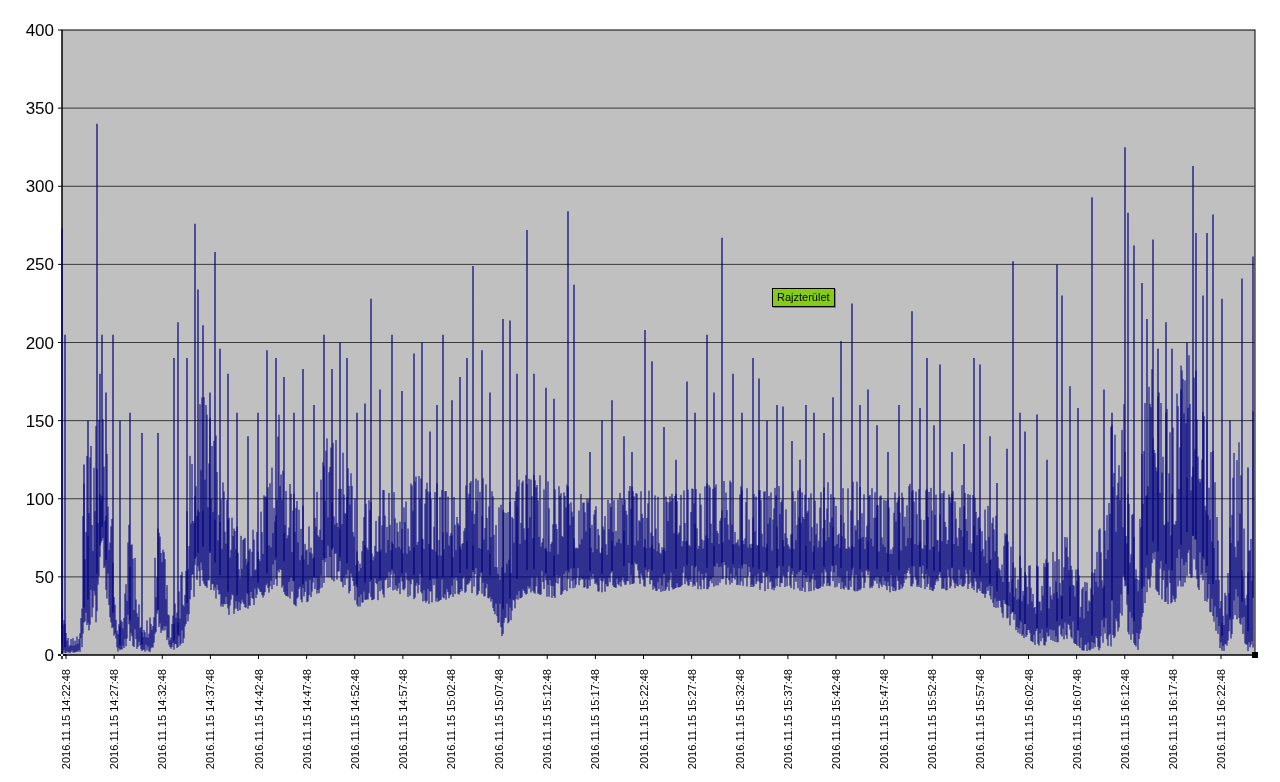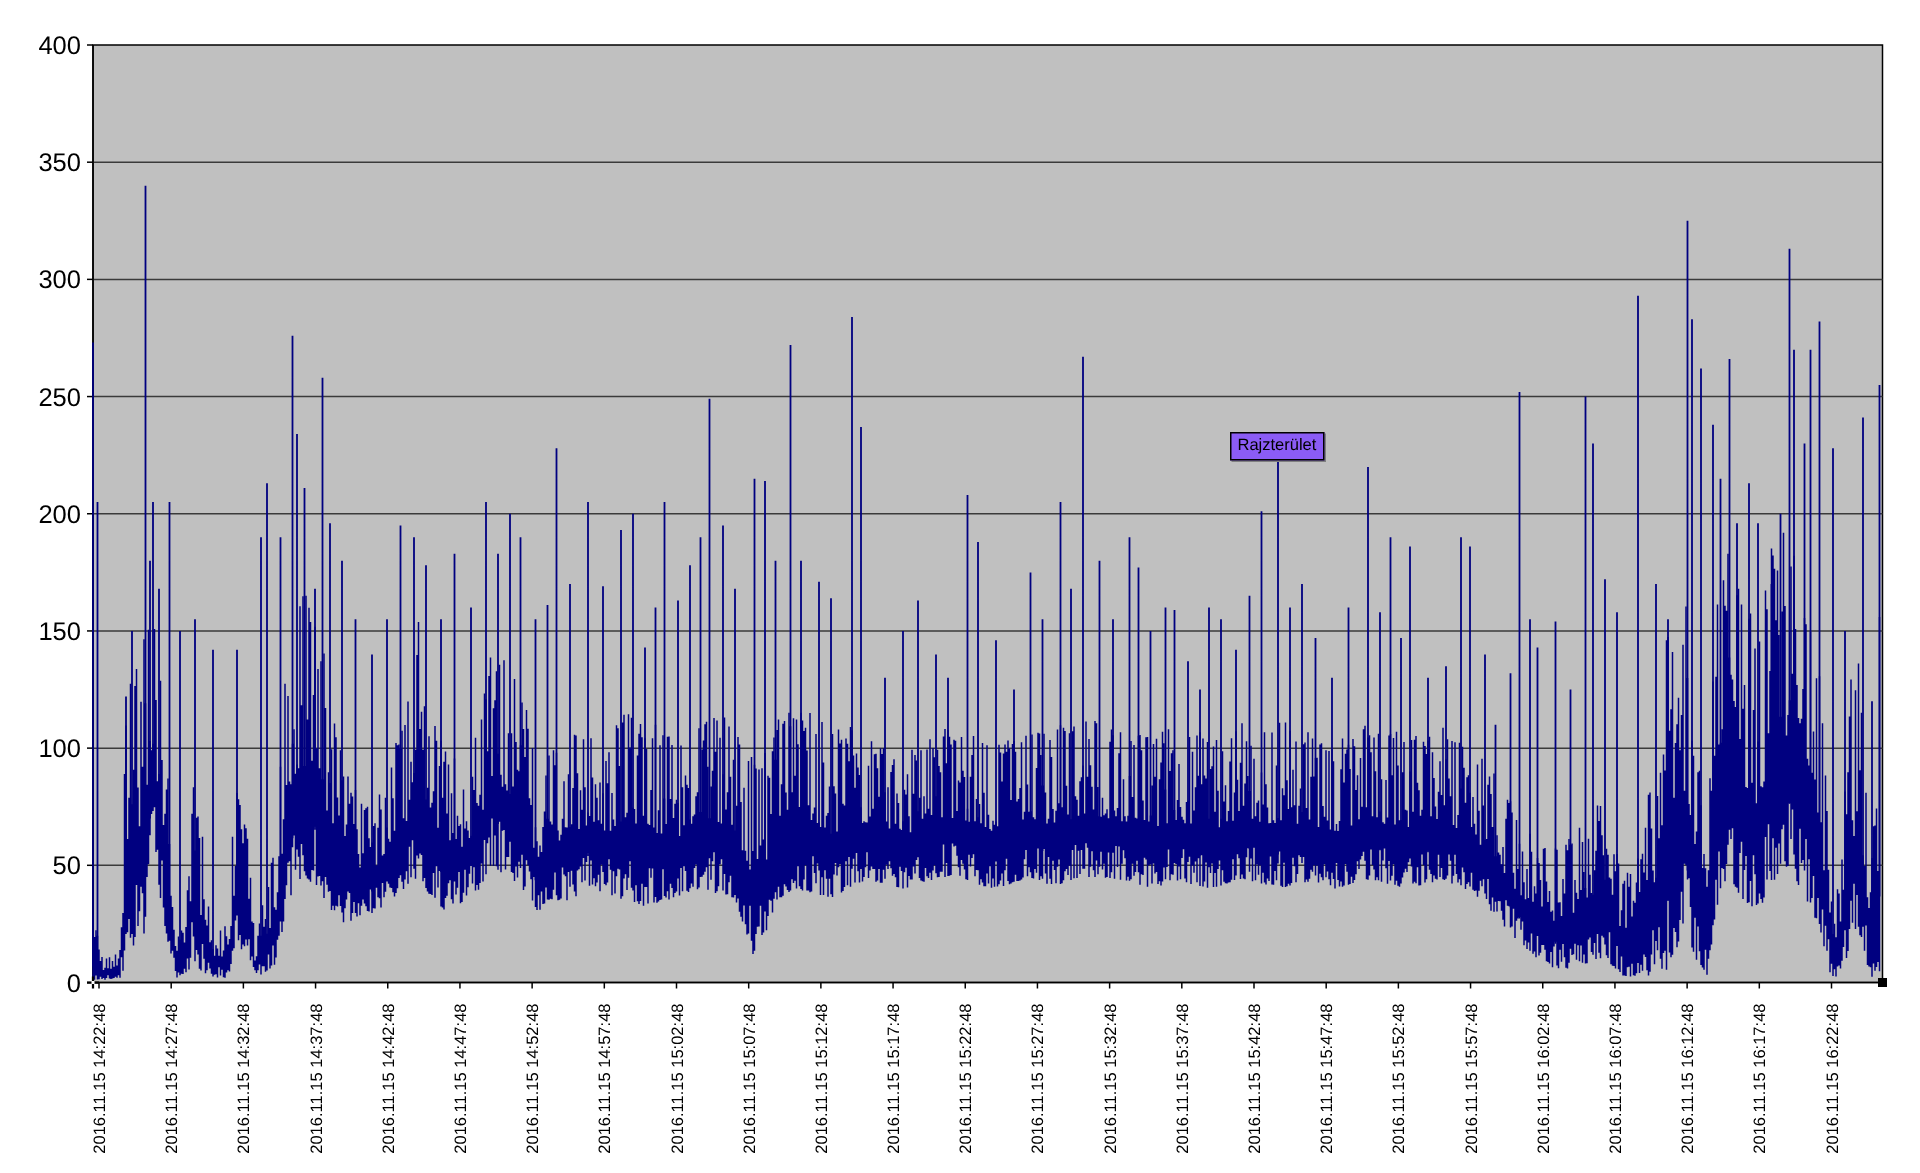--- a/index.html
+++ b/index.html
@@ -4,24 +4,24 @@
 <style>
   html,body{margin:0;padding:0;}
   body{
     width:1280px;height:782px;position:relative;overflow:hidden;
     background:#ffffff;
     font-family:"Liberation Sans","DejaVu Sans",sans-serif;
   }
   #chart-stage{position:absolute;left:0;top:0;width:1280px;height:782px;}
   #tooltip{
     position:absolute;
-    left:820px;top:288px;
+    left:772px;top:288px;
     height:14px;
     padding:1px 4px 2px 4px;
-    background:#8b5cf6;
+    background:#84cc16;
     border:1px solid #000000;
     box-shadow:1px 1px 0 #808080;
     font-size:11px;
     line-height:14px;
     color:#000000;
     white-space:nowrap;
     z-index:5;
   }
 </style>
 </head>

